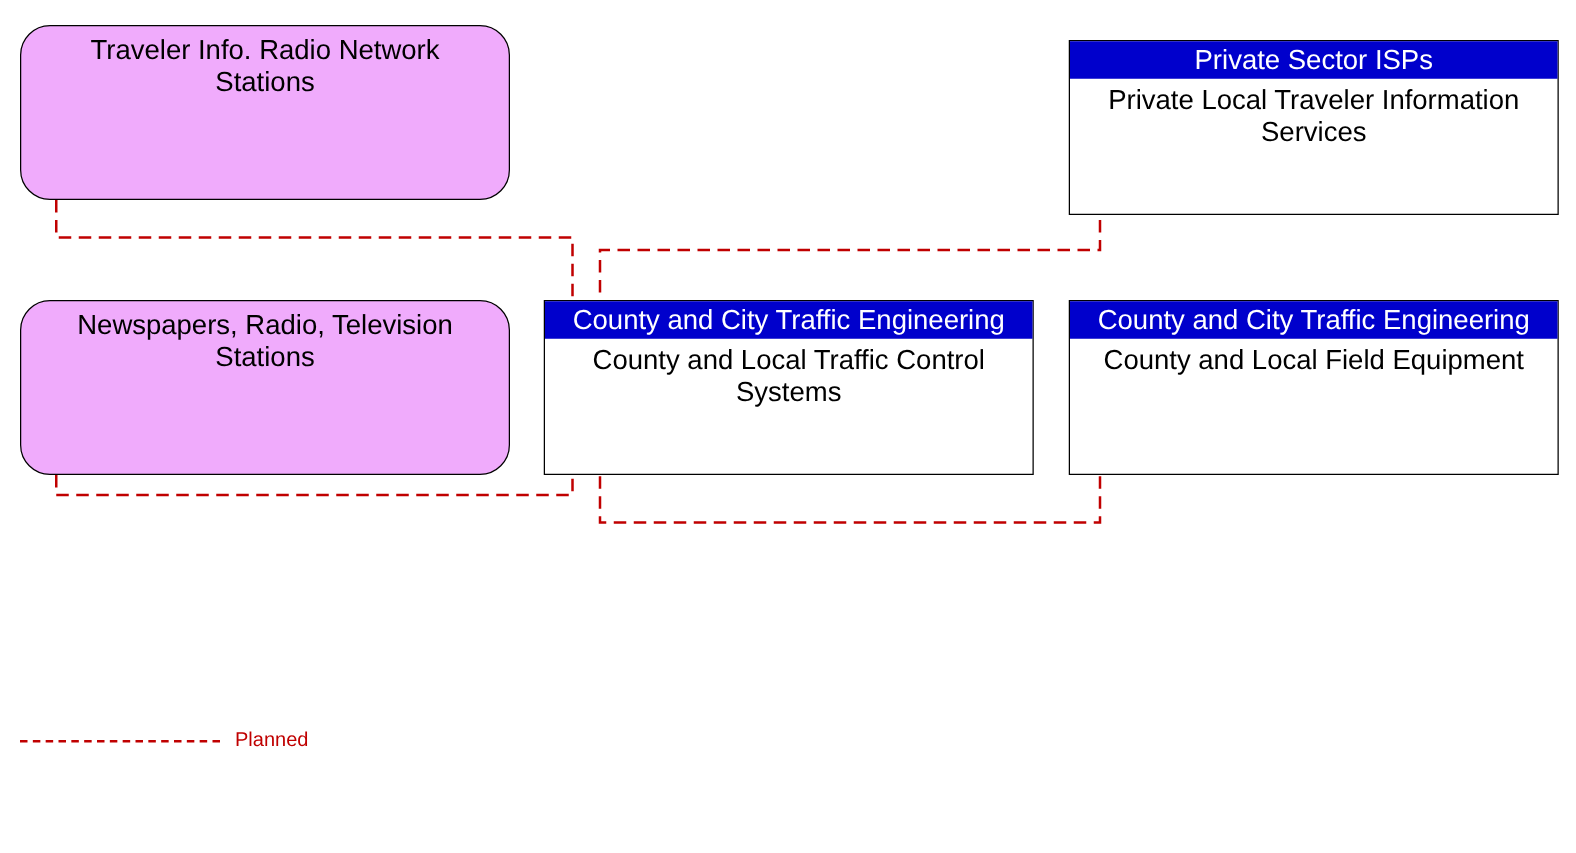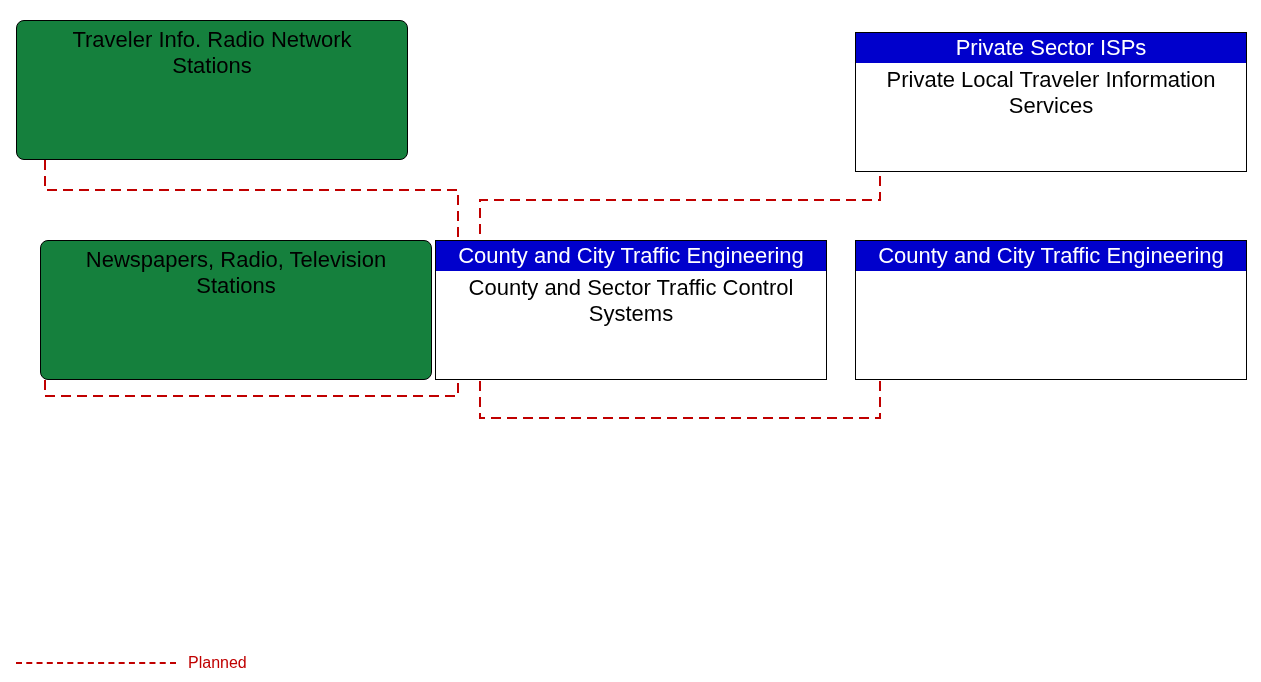--- a/index.html
+++ b/index.html
@@ -19,22 +19,22 @@
       width: 100%;
       height: 100%;
     }
     .node {
       position: absolute;
       border: 1.5px solid black;
       background: white;
       text-align: center;
     }
     .node.yellow {
-      background: #15803d;
-      border-radius: 8px;
+      background: #f0abfc;
+      border-radius: 24px;
     }
     .node-header {
       background: #0000cc;
       color: white;
       font-size: 22px;
       padding: 2px 4px;
       font-weight: normal;
     }
     .node-body {
       padding: 4px 8px;
@@ -77,36 +77,37 @@
     <path d="M 45 160 L 45 190 L 458 190 L 458 240" stroke="#c00000" stroke-width="2" stroke-dasharray="10,6" fill="none"></path>
     <path d="M 880 160 L 880 200 L 480 200 L 480 240" stroke="#c00000" stroke-width="2" stroke-dasharray="10,6" fill="none"></path>
     <path d="M 45 380 L 45 396 L 458 396 L 458 381" stroke="#c00000" stroke-width="2" stroke-dasharray="10,6" fill="none"></path>
     <path d="M 480 381 L 480 418 L 880 418 L 880 381" stroke="#c00000" stroke-width="2" stroke-dasharray="10,6" fill="none"></path>
   </svg>
 
   <div class="node yellow" style="left:16px; top:20px; width:392px; height:140px;">
     <div class="node-body">Traveler Info. Radio Network Stations</div>
   </div>
 
-  <div class="node yellow" style="left:16px; top:240px; width:392px; height:140px;margin-left:24px;">
+  <div class="node yellow" style="left:16px; top:240px; width:392px; height:140px;">
     <div class="node-body">Newspapers, Radio, Television Stations</div>
   </div>
 
   <div class="node" style="left:855px; top:32px; width:392px; height:140px;">
     <div class="node-header">Private Sector ISPs</div>
     <div class="node-body">Private Local Traveler Information Services</div>
   </div>
 
   <div class="node" style="left:435px; top:240px; width:392px; height:140px;">
     <div class="node-header">County and City Traffic Engineering</div>
-    <div class="node-body">County and Sector Traffic Control Systems</div>
+    <div class="node-body">County and Local Traffic Control Systems</div>
   </div>
 
   <div class="node" style="left:855px; top:240px; width:392px; height:140px;">
     <div class="node-header">County and City Traffic Engineering</div>
+    <div class="node-body">County and Local Field Equipment</div>
   </div>
 
-  <div class="legend" style="left:16px; top:654px;text-align:center;">
+  <div class="legend" style="left:16px; top:584px;text-align:center;">
     <div class="legend-line"></div>
     <div class="legend-label">Planned</div>
   </div>
 
 </div>
 
 </body></html>

